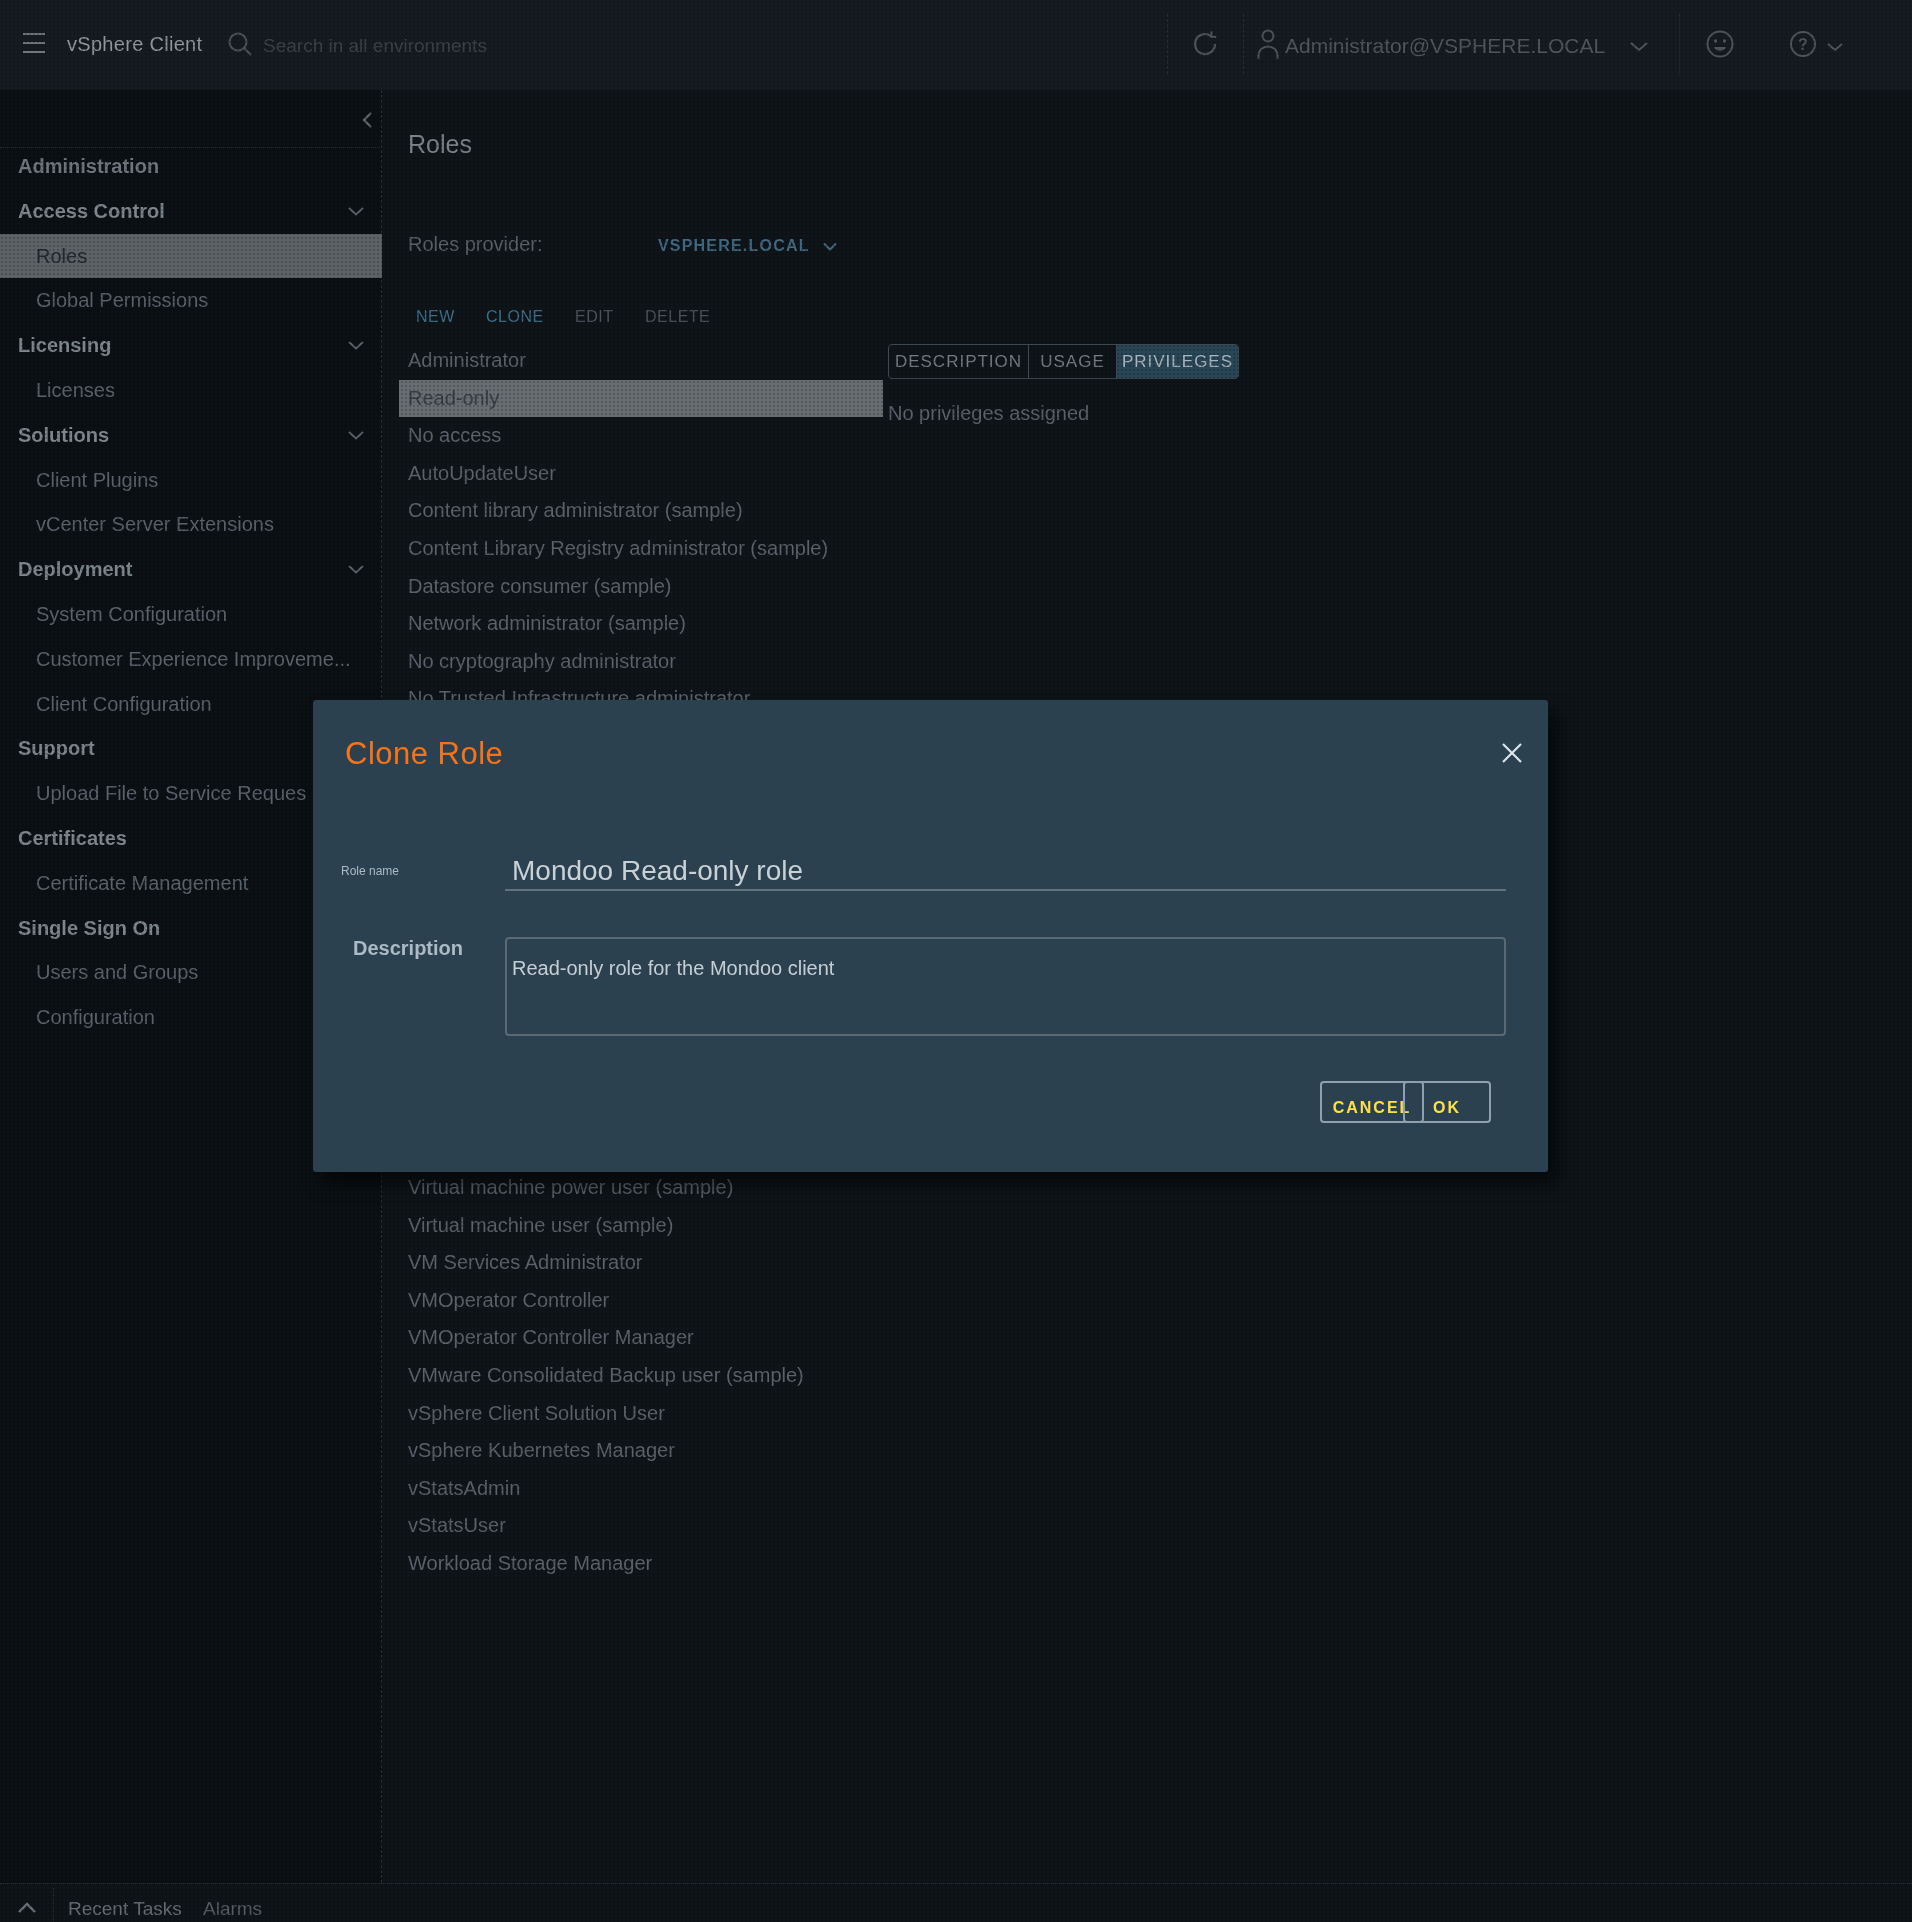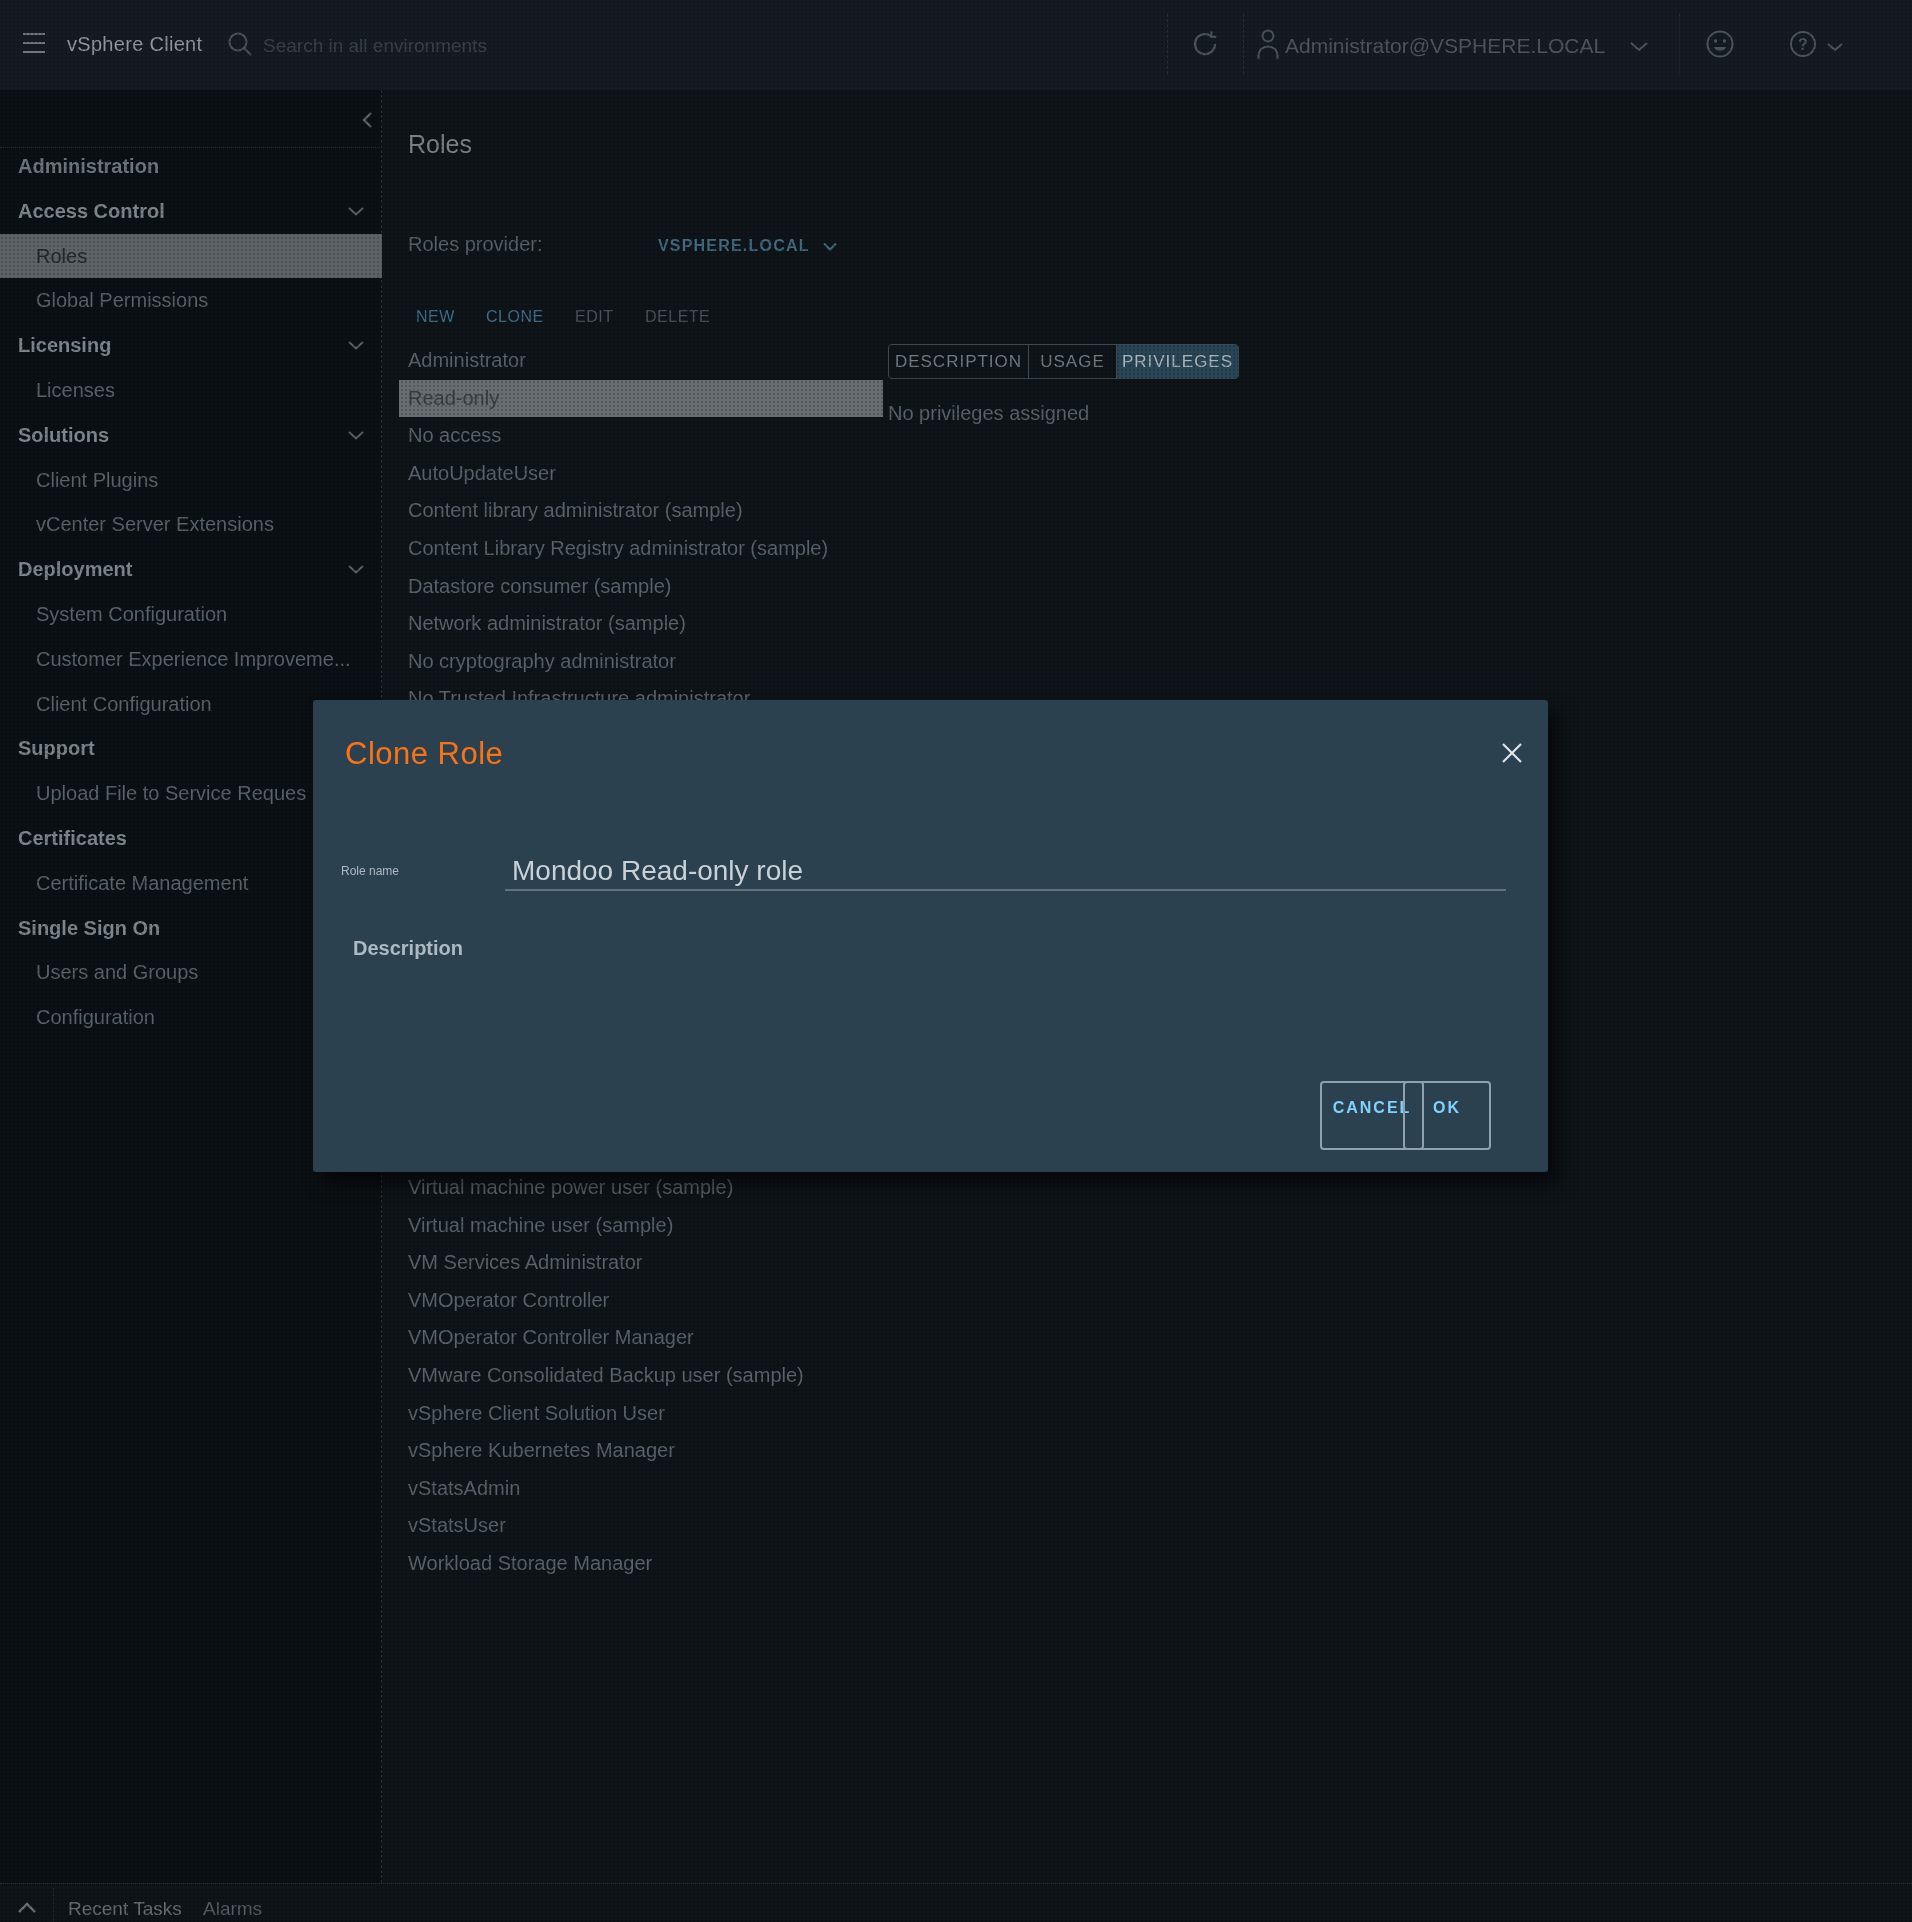--- a/index.html
+++ b/index.html
@@ -51,21 +51,21 @@
   
   #modal{left:313px;top:700px;width:1235px;height:472px;background:#2b4150;border-radius:3px;z-index:100;box-shadow:10px 12px 18px rgba(0,0,0,0.55);}
   #modal-title{left:32px;top:36px;font-size:31px;line-height:36px;color:#f97316;letter-spacing:0.5px;}
   #modal-x{left:1188px;top:42px;cursor:pointer;}
   #rn-label{left:28px;top:159px;font-size:12px;line-height:24px;font-weight:400;color:#adbac3;}
   #rn-value{left:199px;top:159px;font-size:28px;line-height:24px;color:#c9d1d6;}
   #rn-line{left:192px;top:189px;width:1001px;height:0;border-top:2px solid #63717b;}
   #desc-label{left:40px;top:236px;font-size:20px;line-height:24px;font-weight:700;color:#adbac3;}
   #desc-box{left:192px;top:237px;width:1001px;height:99px;border:2px solid #5b6973;border-radius:4px;box-sizing:border-box;}
   #desc-text{padding:17px 10px 0 5px;font-size:20px;line-height:24px;color:#c6ced3;}
-  .mbtn{top:381px;height:69px;border:2px solid #8fa1ad;border-radius:4px;color:#7dd3fc;font-size:16px;font-weight:600;letter-spacing:2px;text-align:center;line-height:49px;box-sizing:border-box;background:transparent;}
+  .mbtn{top:381px;height:42px;border:2px solid #8fa1ad;border-radius:4px;color:#fde047;font-size:16px;font-weight:600;letter-spacing:2px;text-align:center;line-height:49px;box-sizing:border-box;background:transparent;}
   #btn-cancel{left:1007px;width:104px;}
   #btn-ok{left:1090px;width:88px;}
 </style>
 </head>
 <body>
 
 <div id="screen">
 
   <div class="abs" id="header">
     <div class="abs" id="hamburger">
@@ -268,17 +268,20 @@
   <div class="abs" id="modal">
     <div class="abs" id="modal-title">Clone Role</div>
     <svg class="abs" id="modal-x" width="22" height="22" viewBox="0 0 22 22">
       <line x1="2" y1="2" x2="20" y2="20" stroke="#dfe6e9" stroke-width="2.2"></line>
       <line x1="20" y1="2" x2="2" y2="20" stroke="#dfe6e9" stroke-width="2.2"></line>
     </svg>
     <div class="abs" id="rn-label">Role name</div>
     <div class="abs" id="rn-value">Mondoo Read-only role</div>
     <div class="abs" id="rn-line"></div>
     <div class="abs" id="desc-label">Description</div>
+    <div class="abs" id="desc-box">
+      <div id="desc-text">Read-only role for the Mondoo client</div>
+    </div>
     <div class="abs mbtn" id="btn-cancel">CANCEL</div>
     <div class="abs mbtn" id="btn-ok">OK</div>
   </div>
 
 </div>
 
 </body></html>

